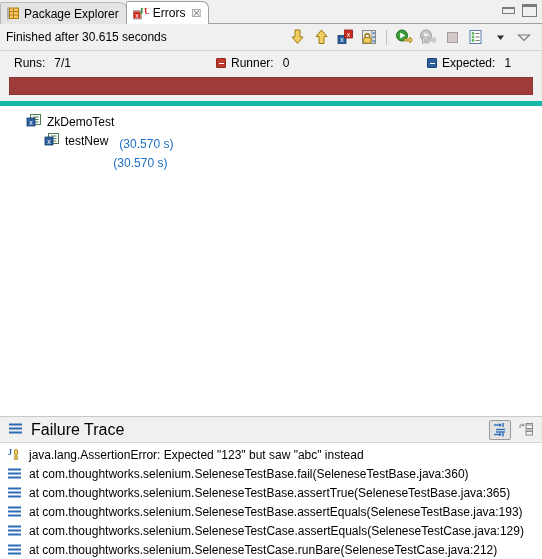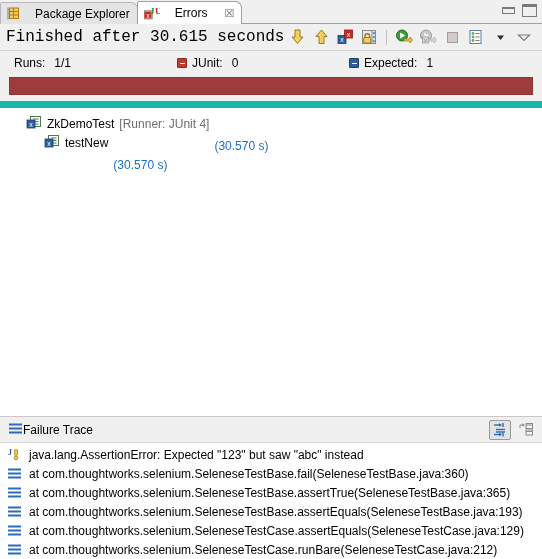--- a/index.html
+++ b/index.html
@@ -25,21 +25,21 @@
     background: #f0f0f0;
     display: flex;
     align-items: flex-end;
     position: relative;
     flex: 0 0 auto;
   }
   .tab {
     height: 22px;
     display: flex;
     align-items: center;
-    gap: 15px;
+    gap: 4px;
     padding: 0 7px 0 6px;
     font-size: 12px;
     color: #000;
     border: 1px solid #b8b8b8;
     border-bottom: none;
     border-radius: 2px 7px 0 0;
     background: #e4e4e4;
     margin-right: -1px;
     position: relative;
     white-space: nowrap;
@@ -93,21 +93,21 @@
   .statusbar {
     height: 27px;
     background: #f0f0f0;
     border-bottom: 1px solid #d4d4d4;
     display: flex;
     align-items: center;
     padding: 0 4px 0 6px;
     flex: 0 0 auto;
     position: relative;
   }
-  .status-text { font-size: 16px; color: #000; white-space: nowrap; font-family: Liberation Mono, monospace; }
+  .status-text { font-size: 12px; color: #000; white-space: nowrap; }
   .toolbar {
     margin-left: auto;
     display: flex;
     align-items: center;
     gap: 2px;
     padding-right: 3px;
   }
   .tbtn {
     width: 22px; height: 20px;
     display: flex; align-items: center; justify-content: center;
@@ -121,20 +121,21 @@
 
   
   .counters {
     height: 24px;
     display: flex;
     align-items: center;
     background: #f0f0f0;
     font-size: 12px;
     flex: 0 0 auto;
     padding-left: 14px;
+    gap: 39px;
   }
   .counter { display: flex; align-items: center; gap: 5px; white-space: nowrap; }
   .counter .lbl { color: #000; }
   .counter .val { color: #000; margin-left: 4px; }
   .c-runs { width: 163px; }
   .c-err  { width: 172px; }
   .sqico {
     width: 10px; height: 10px;
     display: inline-block;
     position: relative;
@@ -161,21 +162,21 @@
     height: 18px;
     width: 100%;
     background: #9e3b3b;
     border: 1px solid #8d3434;
   }
 
   
   .treepanel {
     flex: 1 1 auto;
     background: #ffffff;
-    border-top: 7px solid #14b8a6;
+    border-top: 5px solid #14b8a6;
     border-bottom: 1px solid #c8c8c8;
     overflow: hidden;
     position: relative;
     padding-top: 6px;
   }
   .trow {
     display: flex;
     align-items: center;
     gap: 5px;
     height: 19px;
@@ -192,21 +193,21 @@
   
   .ftheader {
     height: 26px;
     background: #f0f0f0;
     display: flex;
     align-items: center;
     padding: 0 5px 0 8px;
     flex: 0 0 auto;
     border-bottom: 1px solid #d6d6d6;
   }
-  .ft-title { font-size: 12px; }
+  .ft-title { font-size: 16px; margin-left: 8px; }
   .ft-tools { margin-left: auto; display: flex; align-items: center; gap: 4px; }
   .ft-btn {
     width: 22px; height: 20px;
     display: flex; align-items: center; justify-content: center;
     border-radius: 2px;
   }
   .ft-btn.pressed {
     border: 1px solid #9a9a9a;
     background: #e3e3e3;
   }
@@ -364,25 +365,25 @@
         <svg width="14" height="10" viewBox="0 0 14 10">
           <path d="M1.5 3 L12.5 3 L7 8.5 Z" fill="none" stroke="#7a7a7a" stroke-width="1.2"></path>
         </svg>
       </span>
     </div>
   </div>
 
   <div class="counters">
     <div class="counter c-runs">
       <span class="lbl">Runs:</span>
-      <span class="val">1/1</span>
+      <span class="val">7/1</span>
     </div>
     <div class="counter c-err">
       <span class="sqico sq-red"></span>
-      <span class="lbl">JUnit:</span>
+      <span class="lbl">Runner:</span>
       <span class="val">0</span>
     </div>
     <div class="counter">
       <span class="sqico sq-blue"></span>
       <span class="lbl">Expected:</span>
       <span class="val">1</span>
     </div>
   </div>
 
   <div class="progwrap">
@@ -396,21 +397,20 @@
         <svg width="16" height="15" viewBox="0 0 16 15">
           <rect x="4.5" y="0.5" width="10" height="10" fill="#fcfcfc" stroke="#4f7a4f" stroke-width="1"></rect>
           <line x1="7" y1="3" x2="12.5" y2="3" stroke="#4f7a4f" stroke-width="1"></line>
           <line x1="7" y1="5.5" x2="12.5" y2="5.5" stroke="#4f7a4f" stroke-width="1"></line>
           <line x1="7" y1="8" x2="12.5" y2="8" stroke="#4f7a4f" stroke-width="1"></line>
           <rect x="1" y="4" width="8" height="8" fill="#2b5f9e" stroke="#1b3f6c" stroke-width="0.8"></rect>
           <text x="5" y="10.6" font-family="Liberation Sans, sans-serif" font-size="7" fill="#ffffff" text-anchor="middle">x</text>
         </svg>
       </span>
       <span class="tname">ZkDemoTest</span>
-      <span class="trunner">[Runner: JUnit 4]</span>
       <span class="ttime">(30.570 s)</span>
     </div>
 
     <div class="trow child">
       <span class="ico ico-test">
         <svg width="16" height="15" viewBox="0 0 16 15">
           <rect x="4.5" y="0.5" width="10" height="10" fill="#fcfcfc" stroke="#4f7a4f" stroke-width="1"></rect>
           <line x1="7" y1="3" x2="12.5" y2="3" stroke="#4f7a4f" stroke-width="1"></line>
           <line x1="7" y1="5.5" x2="12.5" y2="5.5" stroke="#4f7a4f" stroke-width="1"></line>
           <line x1="7" y1="8" x2="12.5" y2="8" stroke="#4f7a4f" stroke-width="1"></line>

